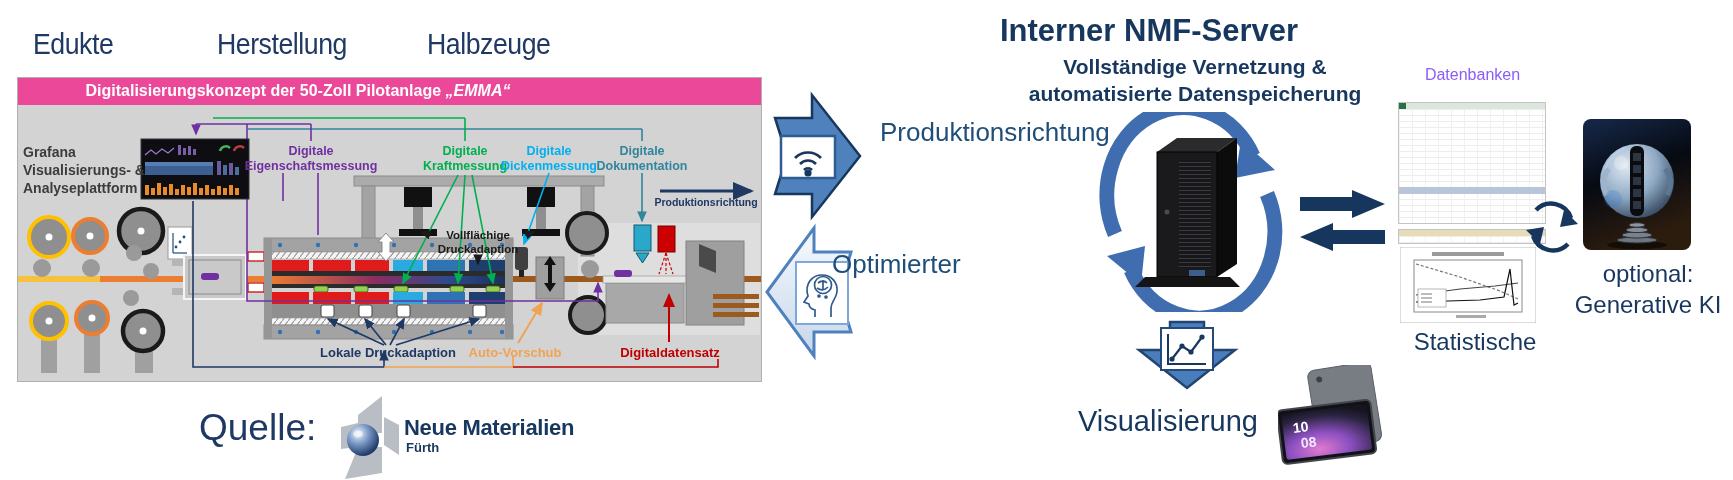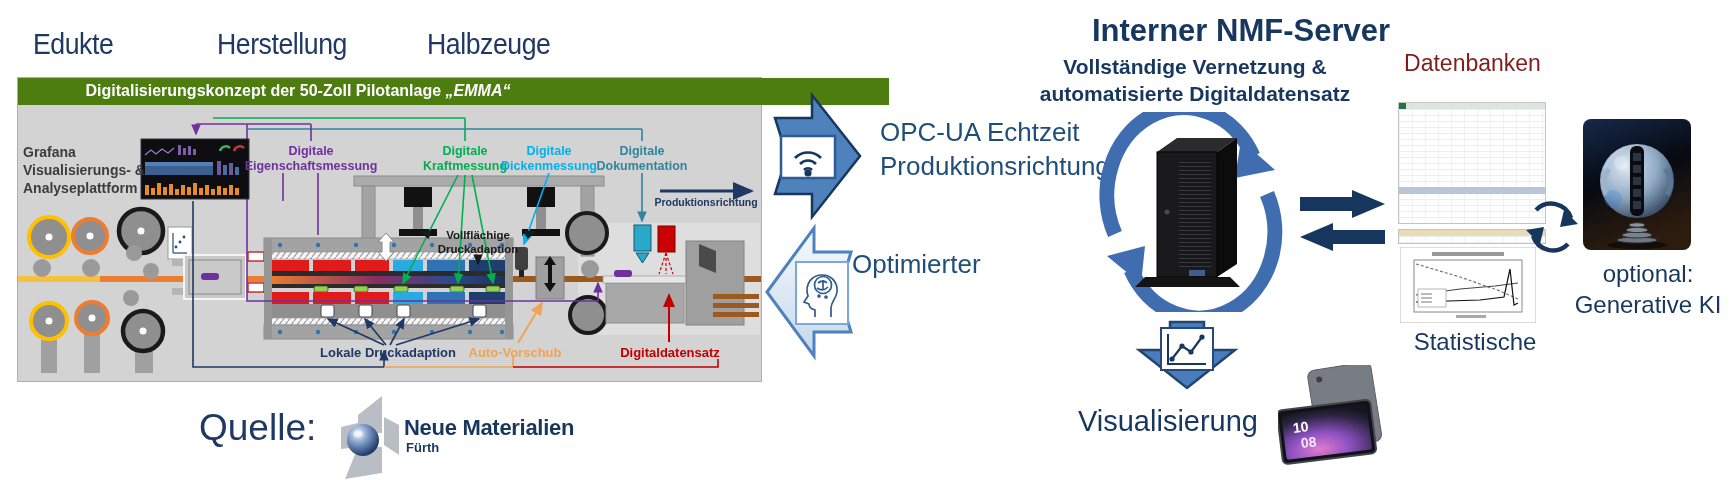--- a/index.html
+++ b/index.html
@@ -1,27 +1,27 @@
 <!DOCTYPE html>
 <html><head>
 <meta charset="utf-8">
 <style>
   html,body{margin:0;padding:0;}
   body{width:1733px;height:480px;position:relative;background:#fff;
        font-family:"Liberation Sans","DejaVu Sans",sans-serif;overflow:hidden;}
   .abs{position:absolute;}
   .hdr{font-size:29px;color:#1f3864;letter-spacing:-0.5px;transform:scaleX(.92);transform-origin:left;}
   #panel{left:17px;top:77px;width:745px;height:305px;border:1px solid #b0b0b0;box-sizing:border-box;background:#d3d3d3;}
-  #panel-titlebar{left:0;top:0;width:871px;height:27px;background:#4d7c0f;}
+  #panel-titlebar{left:0;top:0;width:743px;height:27px;background:#ec4899;}
   #panel-title{left:0;top:4px;width:560px;text-align:center;color:#fff;font-size:16px;font-weight:bold;}
   #machine-svg{left:0;top:27px;}
   .flowtext{font-size:26px;color:#1f4e79;font-weight:500;line-height:34px;}
-  #srv-title{left:1000px;top:13px;width:390px;text-align:right;font-size:31px;font-weight:600;color:#17375e;}
+  #srv-title{left:1000px;top:13px;width:390px;text-align:left;font-size:31px;font-weight:600;color:#17375e;}
   #srv-sub{left:1000px;top:53px;width:390px;text-align:center;font-size:21px;line-height:27px;color:#17375e;font-weight:700;}
-  #lbl-datenbanken{left:1390px;top:50px;width:165px;text-align:center;font-size:23px;color:#7f1d1d;font-weight:500;}
+  #lbl-datenbanken{left:1390px;top:66px;width:165px;text-align:center;font-size:16px;color:#8b5cf6;font-weight:500;}
   #lbl-statistik{left:1390px;top:328px;width:170px;text-align:center;font-size:24px;line-height:27px;color:#17375e;font-weight:500;}
   #lbl-optional{left:1558px;top:258px;width:180px;text-align:center;font-size:24px;line-height:31px;color:#17375e;font-weight:500;}
   #lbl-visual{left:1018px;top:405px;width:300px;text-align:center;font-size:29px;color:#17375e;font-weight:500;}
   #quelle{left:181px;top:407px;font-size:37px;color:#1f3864;margin-left:18px;}
   #brand1{left:404px;top:415px;font-size:22px;font-weight:800;color:#17375e;letter-spacing:-0.3px;}
   #brand2{left:406px;top:440px;font-size:13px;font-weight:800;color:#17375e;}
   .sheet{background:#fff;border:1px solid #c4c4c4;box-sizing:border-box;
      background-image:repeating-linear-gradient(to bottom,#ededed 0 1px,transparent 1px 6px),
                       repeating-linear-gradient(to right,#f1f1f1 0 1px,transparent 1px 13px);}
   .sheet .hrow{position:absolute;left:0;top:0;width:100%;height:6px;background:#dce6dc;}
@@ -379,31 +379,30 @@
   <rect x="33" y="176" width="52" height="62" fill="#fff" stroke="#7da7d9" stroke-width="2"></rect>
   <g stroke="#2e5a8e" stroke-width="1.7" fill="none">
     <path d="M52,231 v-7 c-4,-1 -6,-3 -6,-6 l-5,-2 4,-6 c-4,-13 5,-21 14,-21 10,0 16,8 15,17 -1,7 -6,10 -6,16 v9"></path>
     <circle cx="60" cy="199" r="8.5"></circle>
     <path d="M55,197 q5,-4 9,0 M54,202 q6,4 11,-1 M60,194 v10"></path>
     <circle cx="56" cy="210" r="1" fill="#2e5a8e"></circle>
       <circle cx="63" cy="211" r="1" fill="#2e5a8e"></circle>
   </g>
 </svg>
 <div class="abs flowtext" style="left:880px;top:115px">
-  <div>OPC-UA Echtzeit</div>
   <div>Produktionsrichtung</div>
 </div>
-<div class="abs flowtext" style="left:852px;top:247px">
+<div class="abs flowtext" style="left:832px;top:247px">
   <div>Optimierter</div>
 </div>
 
 <div class="abs" id="srv-title">Interner NMF-Server</div>
 <div class="abs" id="srv-sub">
   <div>Vollständige Vernetzung &amp;</div>
-  <div>automatisierte Digitaldatensatz</div>
+  <div>automatisierte Datenspeicherung</div>
 </div>
 <svg class="abs" style="left:1085px;top:112px" width="215" height="200" viewBox="0 0 215 200">
   <defs>
     <pattern id="srvmesh" width="4" height="4" patternUnits="userSpaceOnUse">
       <rect width="4" height="4" fill="#17171a"></rect>
         <rect y="2" width="4" height="1" fill="#3a3a40"></rect>
     </pattern>
   </defs>
   <g>
     <path d="M30,122 A75,85 0 0 1 168,44" stroke="#3f6db0" stroke-width="15" fill="none"></path>

